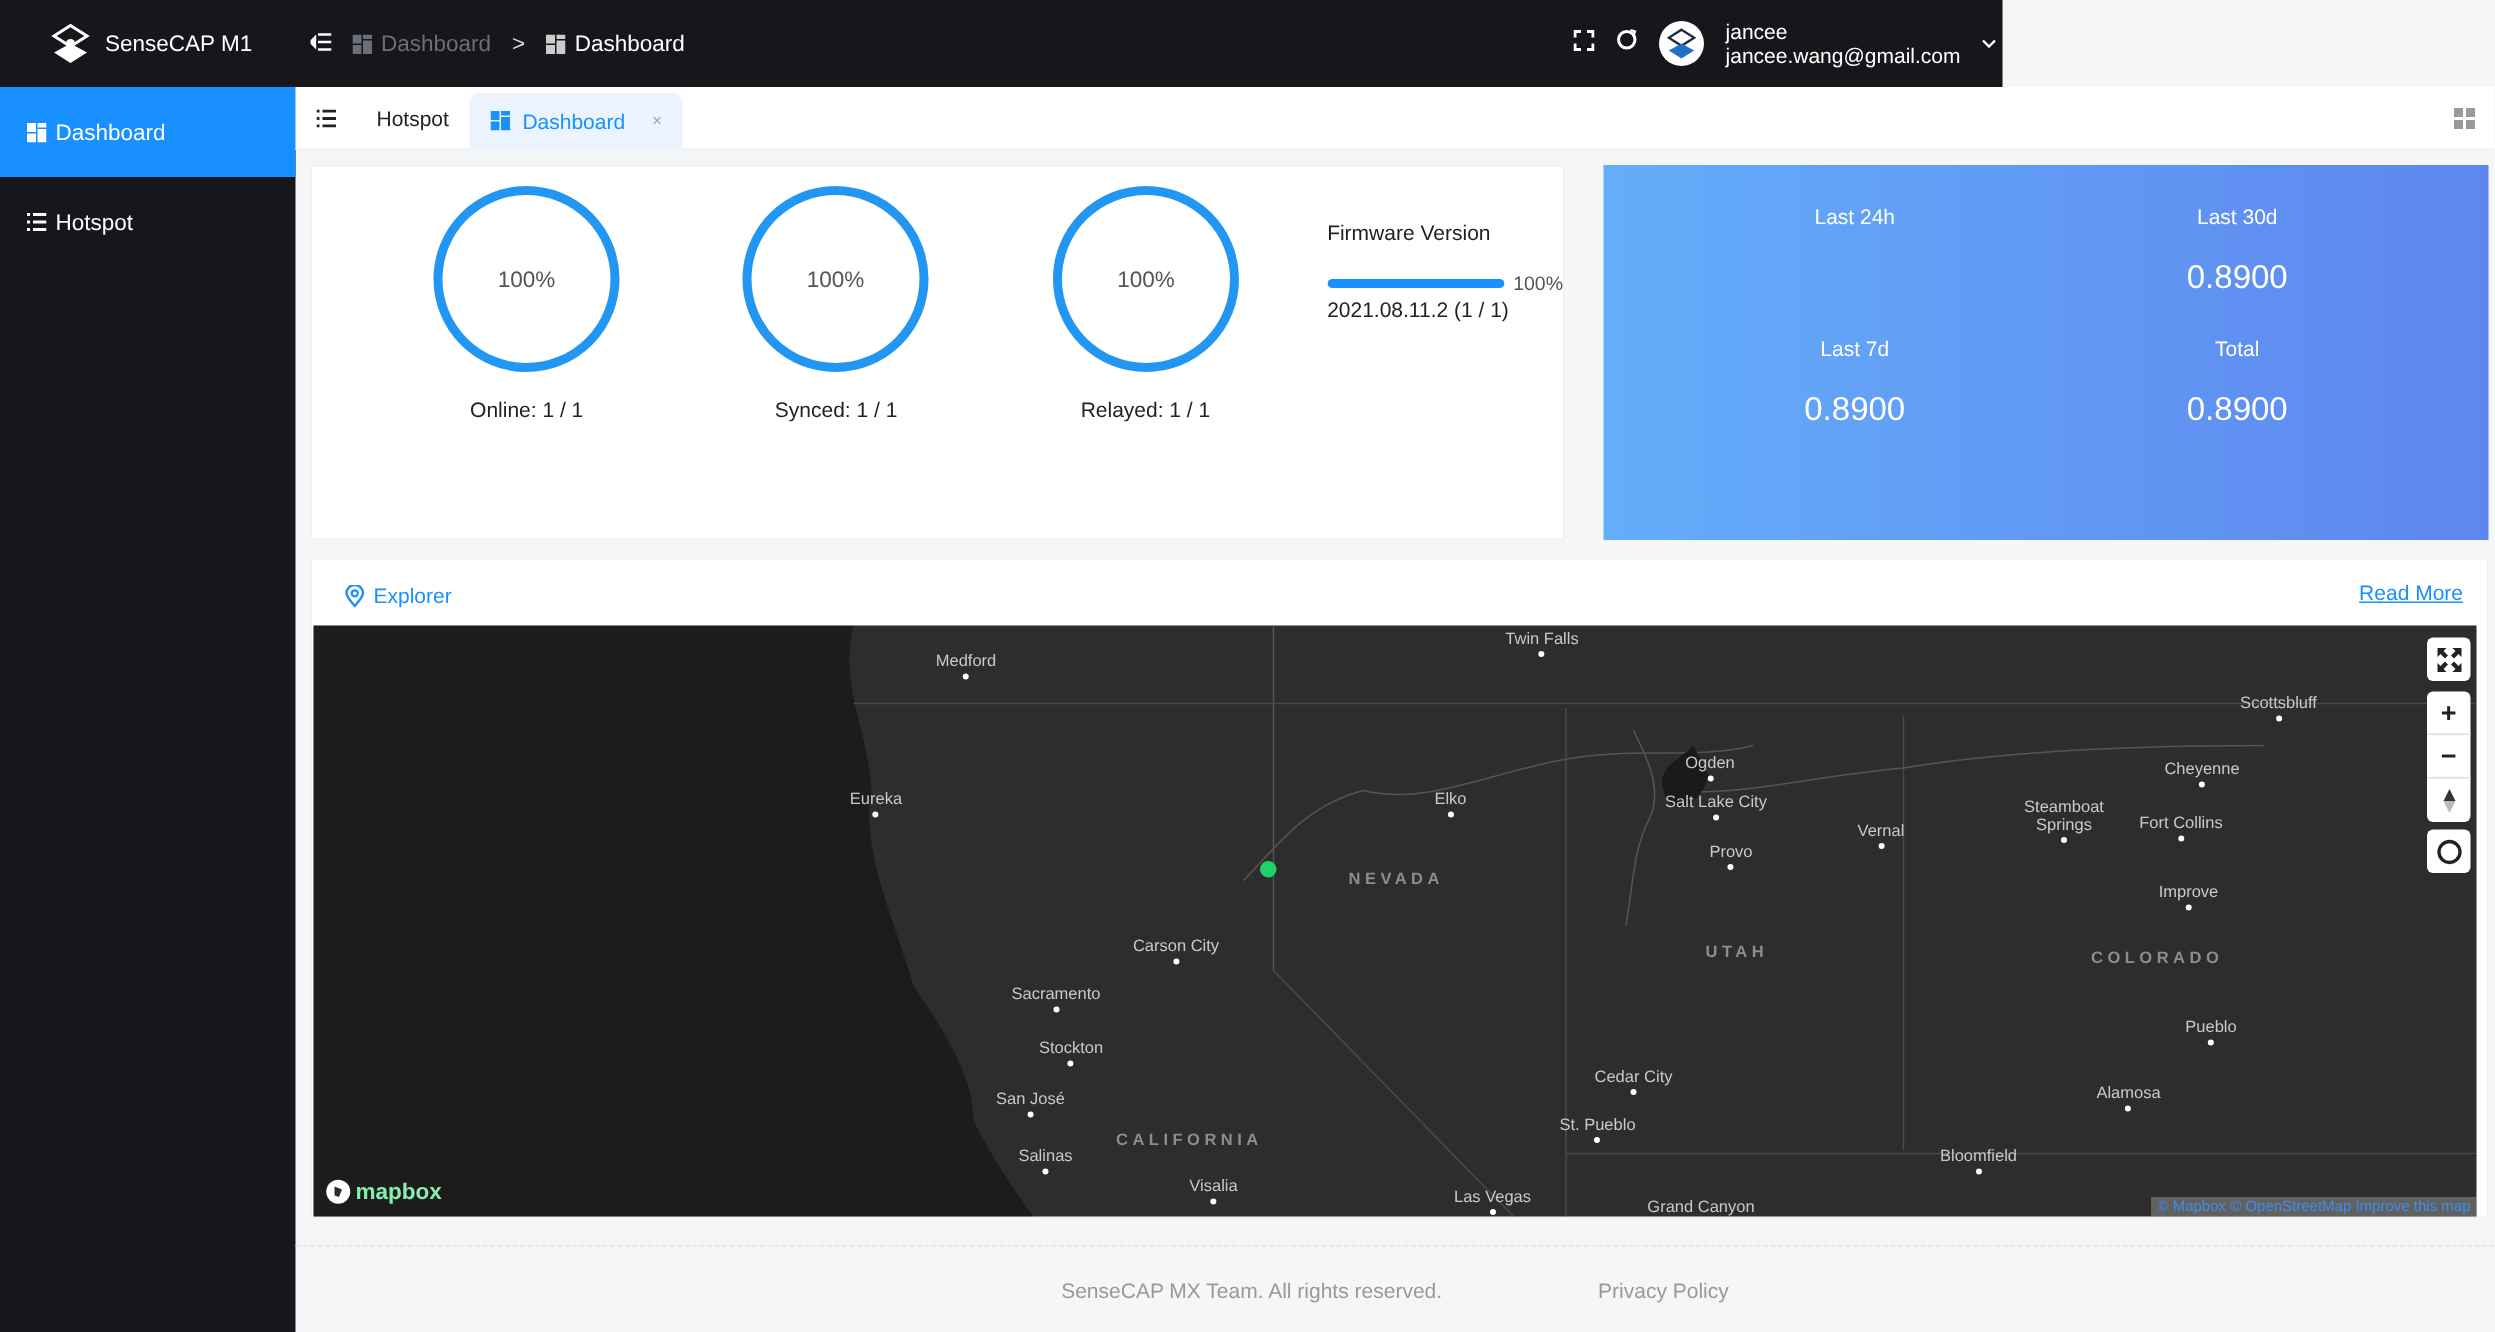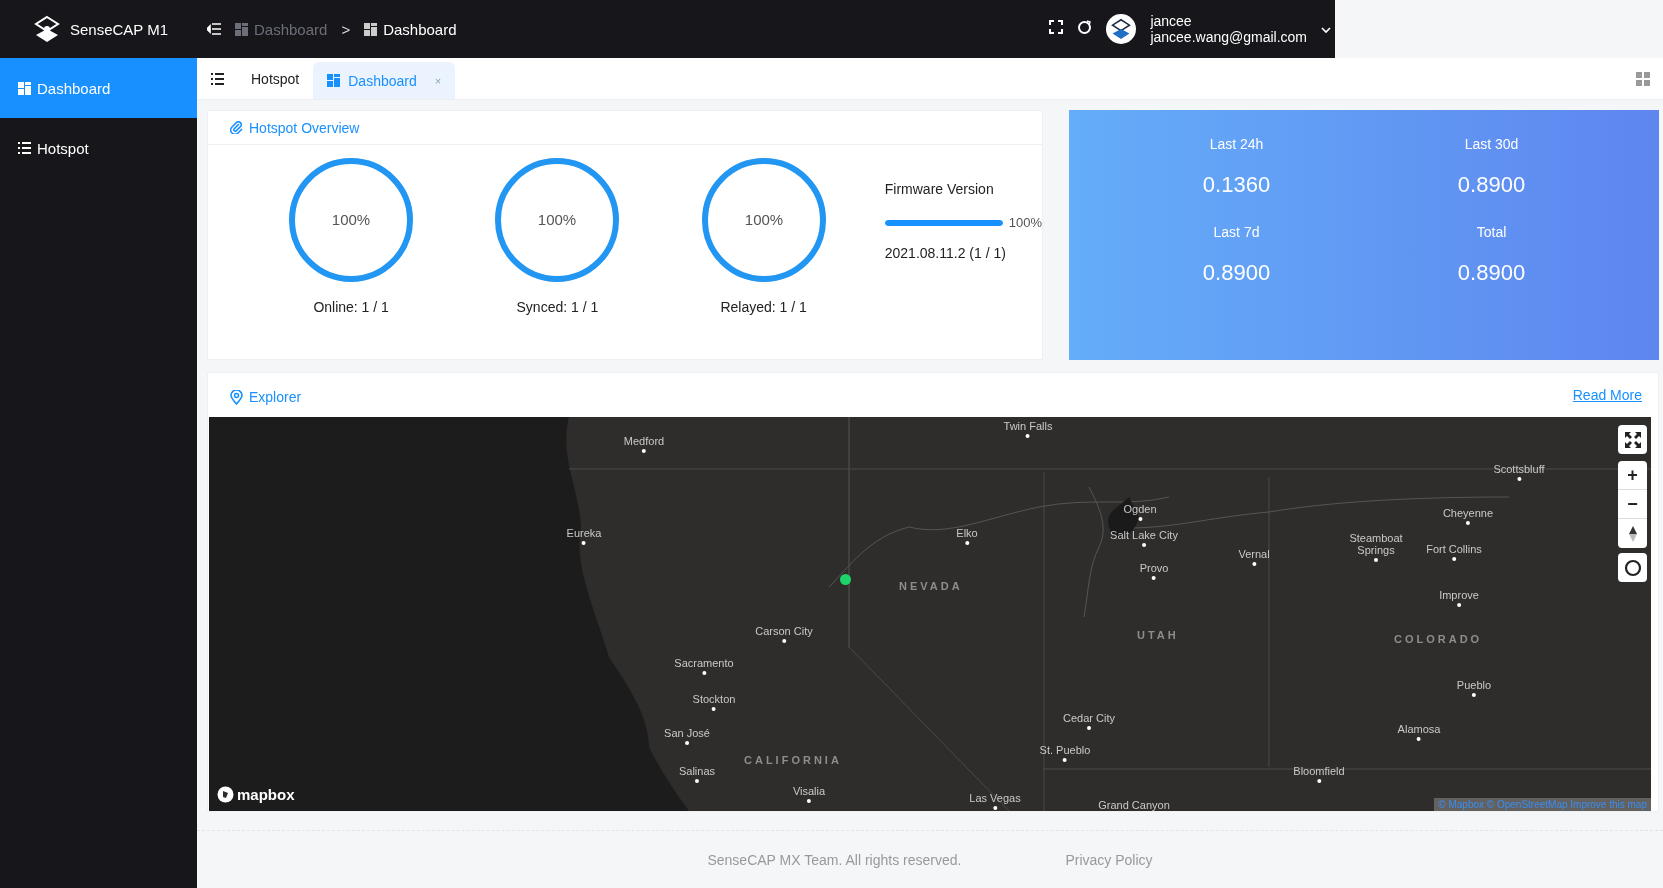--- a/index.html
+++ b/index.html
@@ -27,40 +27,40 @@
   .card { position: absolute; background: #fff; border: 1px solid #eef0f3; }
   .card-head { height: 34px; border-bottom: 1px solid #eef0f3; display: flex; align-items: center; padding-left: 22px; color: #1890ff; font-size: 14px; gap: 6px; }
   .hotspot { left: 207px; top: 110px; width: 836px; height: 250px; }
   .gauges { display: flex; padding-left: 40px; padding-top: 10px; }
   .gauge { width: 210px; display: flex; flex-direction: column; align-items: center; }
   .gauge-label { margin-top: 14px; font-size: 14px; color: #222; }
   .fw { margin-left: 18px; margin-top: 26px; font-size: 14px; color: #222; }
   .fw-bar-row { display: flex; align-items: center; margin-top: 18px; gap: 6px; color: #555; font-size: 13px; }
   .fw-bar { width: 118px; height: 6px; background: #eee; border-radius: 3px; overflow: hidden; }
   .fw-bar-fill { height: 100%; background: #1890ff; border-radius: 3px; }
-  .fw-ver { margin-top: 15px; font-size: 14px; color: #222; }
+  .fw-ver { margin-top: 2px; font-size: 14px; color: #222; }
   .rewards { left: 1069px; top: 110px; width: 590px; height: 250px; background: linear-gradient(90deg, #64adf9 0%, #5e86ef 100%); border: none; color: #fff; }
   .rewards .card-head { color: #fff; border-bottom: 1px solid rgba(255,255,255,0.7); }
   .rw-grid { display: grid; grid-template-columns: 1fr 1fr; padding: 0 40px; text-align: center; }
   .rw-cell { padding-top: 26px; }
   .rw-label { font-size: 14px; }
   .rw-val { font-size: 22px; margin-top: 20px; }
   .explorer { left: 207px; top: 372px; width: 1452px; height: 440px; }
   .explorer .card-head { border-bottom: none; height: 32px; margin-top: 8px; }
   .read-more { position: absolute; right: 16px; top: 14px; color: #1890ff; text-decoration: underline; font-size: 14px; cursor: pointer; }
   .map { position: absolute; left: 1px; top: 44px; width: 1442px; height: 394px; background: #2e2d2b; overflow: hidden; }
   .ocean { position: absolute; left: 0; top: 0; width: 1442px; height: 394px; }
   .city { position: absolute; color: #c9c9c9; font-size: 11px; transform: translateX(-50%); white-space: nowrap; text-align: center; }
   .city .dot { display: block; width: 4px; height: 4px; background: #fff; border-radius: 50%; margin: 2px auto 0; }
   .state { position: absolute; color: #8d8d8d; font-size: 11px; letter-spacing: 3px; font-weight: bold; }
   .marker { position: absolute; width: 11px; height: 11px; border-radius: 50%; background: #1fd36b; }
   .map-ctrl { position: absolute; right: 4px; background: #fff; border-radius: 4px; width: 29px; display: flex; flex-direction: column; align-items: center; }
   .map-ctrl .btn { width: 29px; height: 29px; display: flex; align-items: center; justify-content: center; font-size: 18px; font-weight: bold; color: #222; border-bottom: 1px solid #ddd; cursor: pointer; }
   .map-ctrl .btn:last-child { border-bottom: none; }
-  .mapbox-logo { position: absolute; left: 8px; bottom: 8px; color: #ffffff; font-size: 15px; font-weight: bold; display: flex; align-items: center; gap: 3px; }
+  .mapbox-logo { position: absolute; left: 8px; bottom: 8px; color: #86efac; font-size: 15px; font-weight: bold; display: flex; align-items: center; gap: 3px; }
   .attrib { position: absolute; right: 0; bottom: 0; background: rgba(255,255,255,0.25); color: #3a8ef0; font-size: 10px; padding: 1px 4px; }
   .footer { position: absolute; left: 197px; top: 830px; width: 1466px; height: 58px; border-top: 1px dashed #e2e4e8; display: flex; align-items: center; justify-content: center; gap: 104px; color: #999; font-size: 14px; }
 </style>
 </head>
 <body>
 
 <div class="topbar">
   <div class="logo">
     <svg width="26" height="28" viewBox="0 0 26 28">
         <path d="M13 2 L24 9 L13 16 L2 9 Z" fill="none" stroke="#fff" stroke-width="2"></path>
@@ -160,26 +160,20 @@
     <svg width="14" height="14" viewBox="0 0 14 14">
         <rect x="0" y="0" width="6" height="6" fill="#999"></rect>
         <rect x="8" y="0" width="6" height="6" fill="#999"></rect>
         <rect x="0" y="8" width="6" height="6" fill="#999"></rect>
         <rect x="8" y="8" width="6" height="6" fill="#999"></rect>
       </svg>
   </div>
 </div>
 
 <div class="card hotspot">
-  <div class="card-head">
-    <svg width="13" height="13" viewBox="0 0 13 13">
-        <path d="M9 3L4 8a1.5 1.5 0 0 0 2 2l5-5a3 3 0 0 0-4-4L2 6a4.2 4.2 0 0 0 6 6l4-4" stroke="#1890ff" stroke-width="1.6" fill="none"></path>
-      </svg>
-    <span>Hotspot Overview</span>
-  </div>
   <div class="gauges">
     <div class="gauge">
       <svg class="ring" width="130" height="130" viewBox="0 0 130 130">
         <circle cx="65" cy="65" r="59" stroke="#eef0f3" stroke-width="6" fill="none"></circle>
         <circle class="arc" cx="65" cy="65" r="59" stroke="#2196f3" stroke-width="6" fill="none" transform="rotate(-90 65 65)" stroke-dasharray="370.7079331235956 370.7079331235956"></circle>
         <text x="65" y="70" text-anchor="middle" font-size="15" fill="#555" font-family="Liberation Sans, sans-serif">100%</text>
       </svg>
       <div class="gauge-label">Online: 1 / 1</div>
     </div>
     <div class="gauge">
@@ -208,21 +202,20 @@
       </div>
       <div class="fw-ver">2021.08.11.2 (1 / 1)</div>
     </div>
   </div>
 </div>
 
 <div class="card rewards">
   <div class="rw-grid">
     <div class="rw-cell">
       <div class="rw-label">Last 24h</div>
-      <div class="rw-val">0.1360</div>
     </div>
     <div class="rw-cell">
       <div class="rw-label">Last 30d</div>
       <div class="rw-val">0.8900</div>
     </div>
     <div class="rw-cell">
       <div class="rw-label">Last 7d</div>
       <div class="rw-val">0.8900</div>
     </div>
     <div class="rw-cell">

